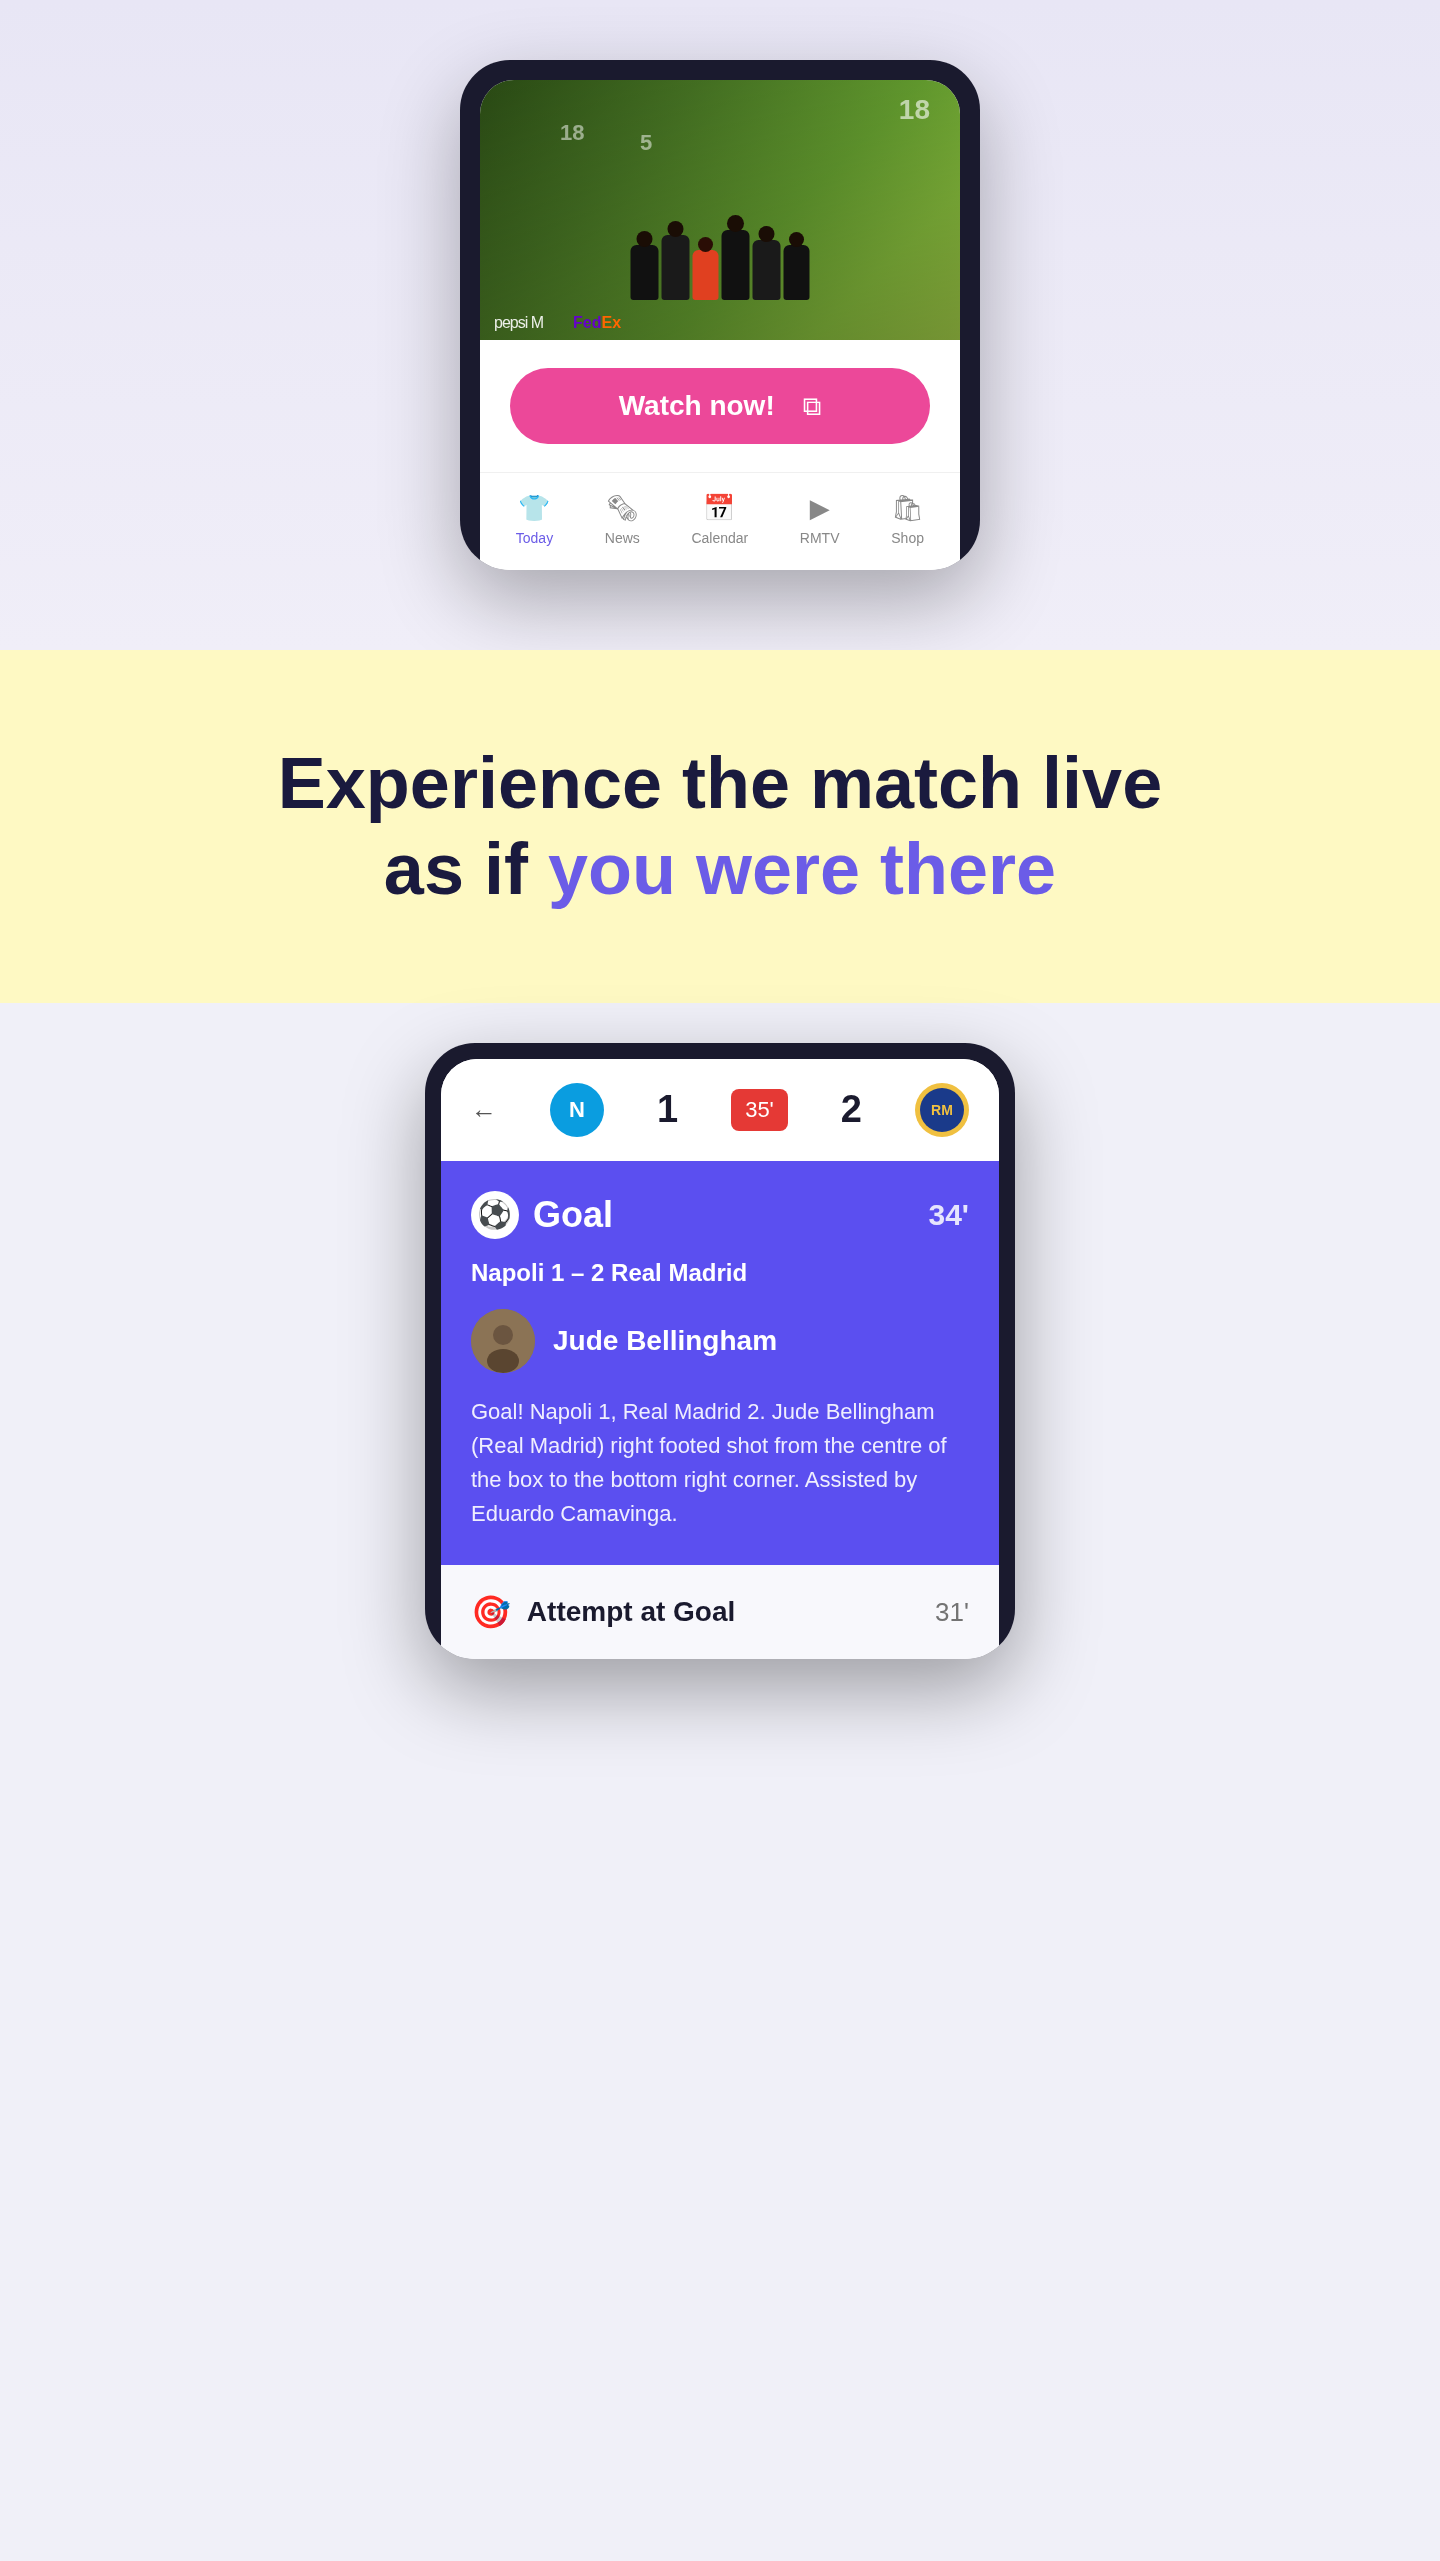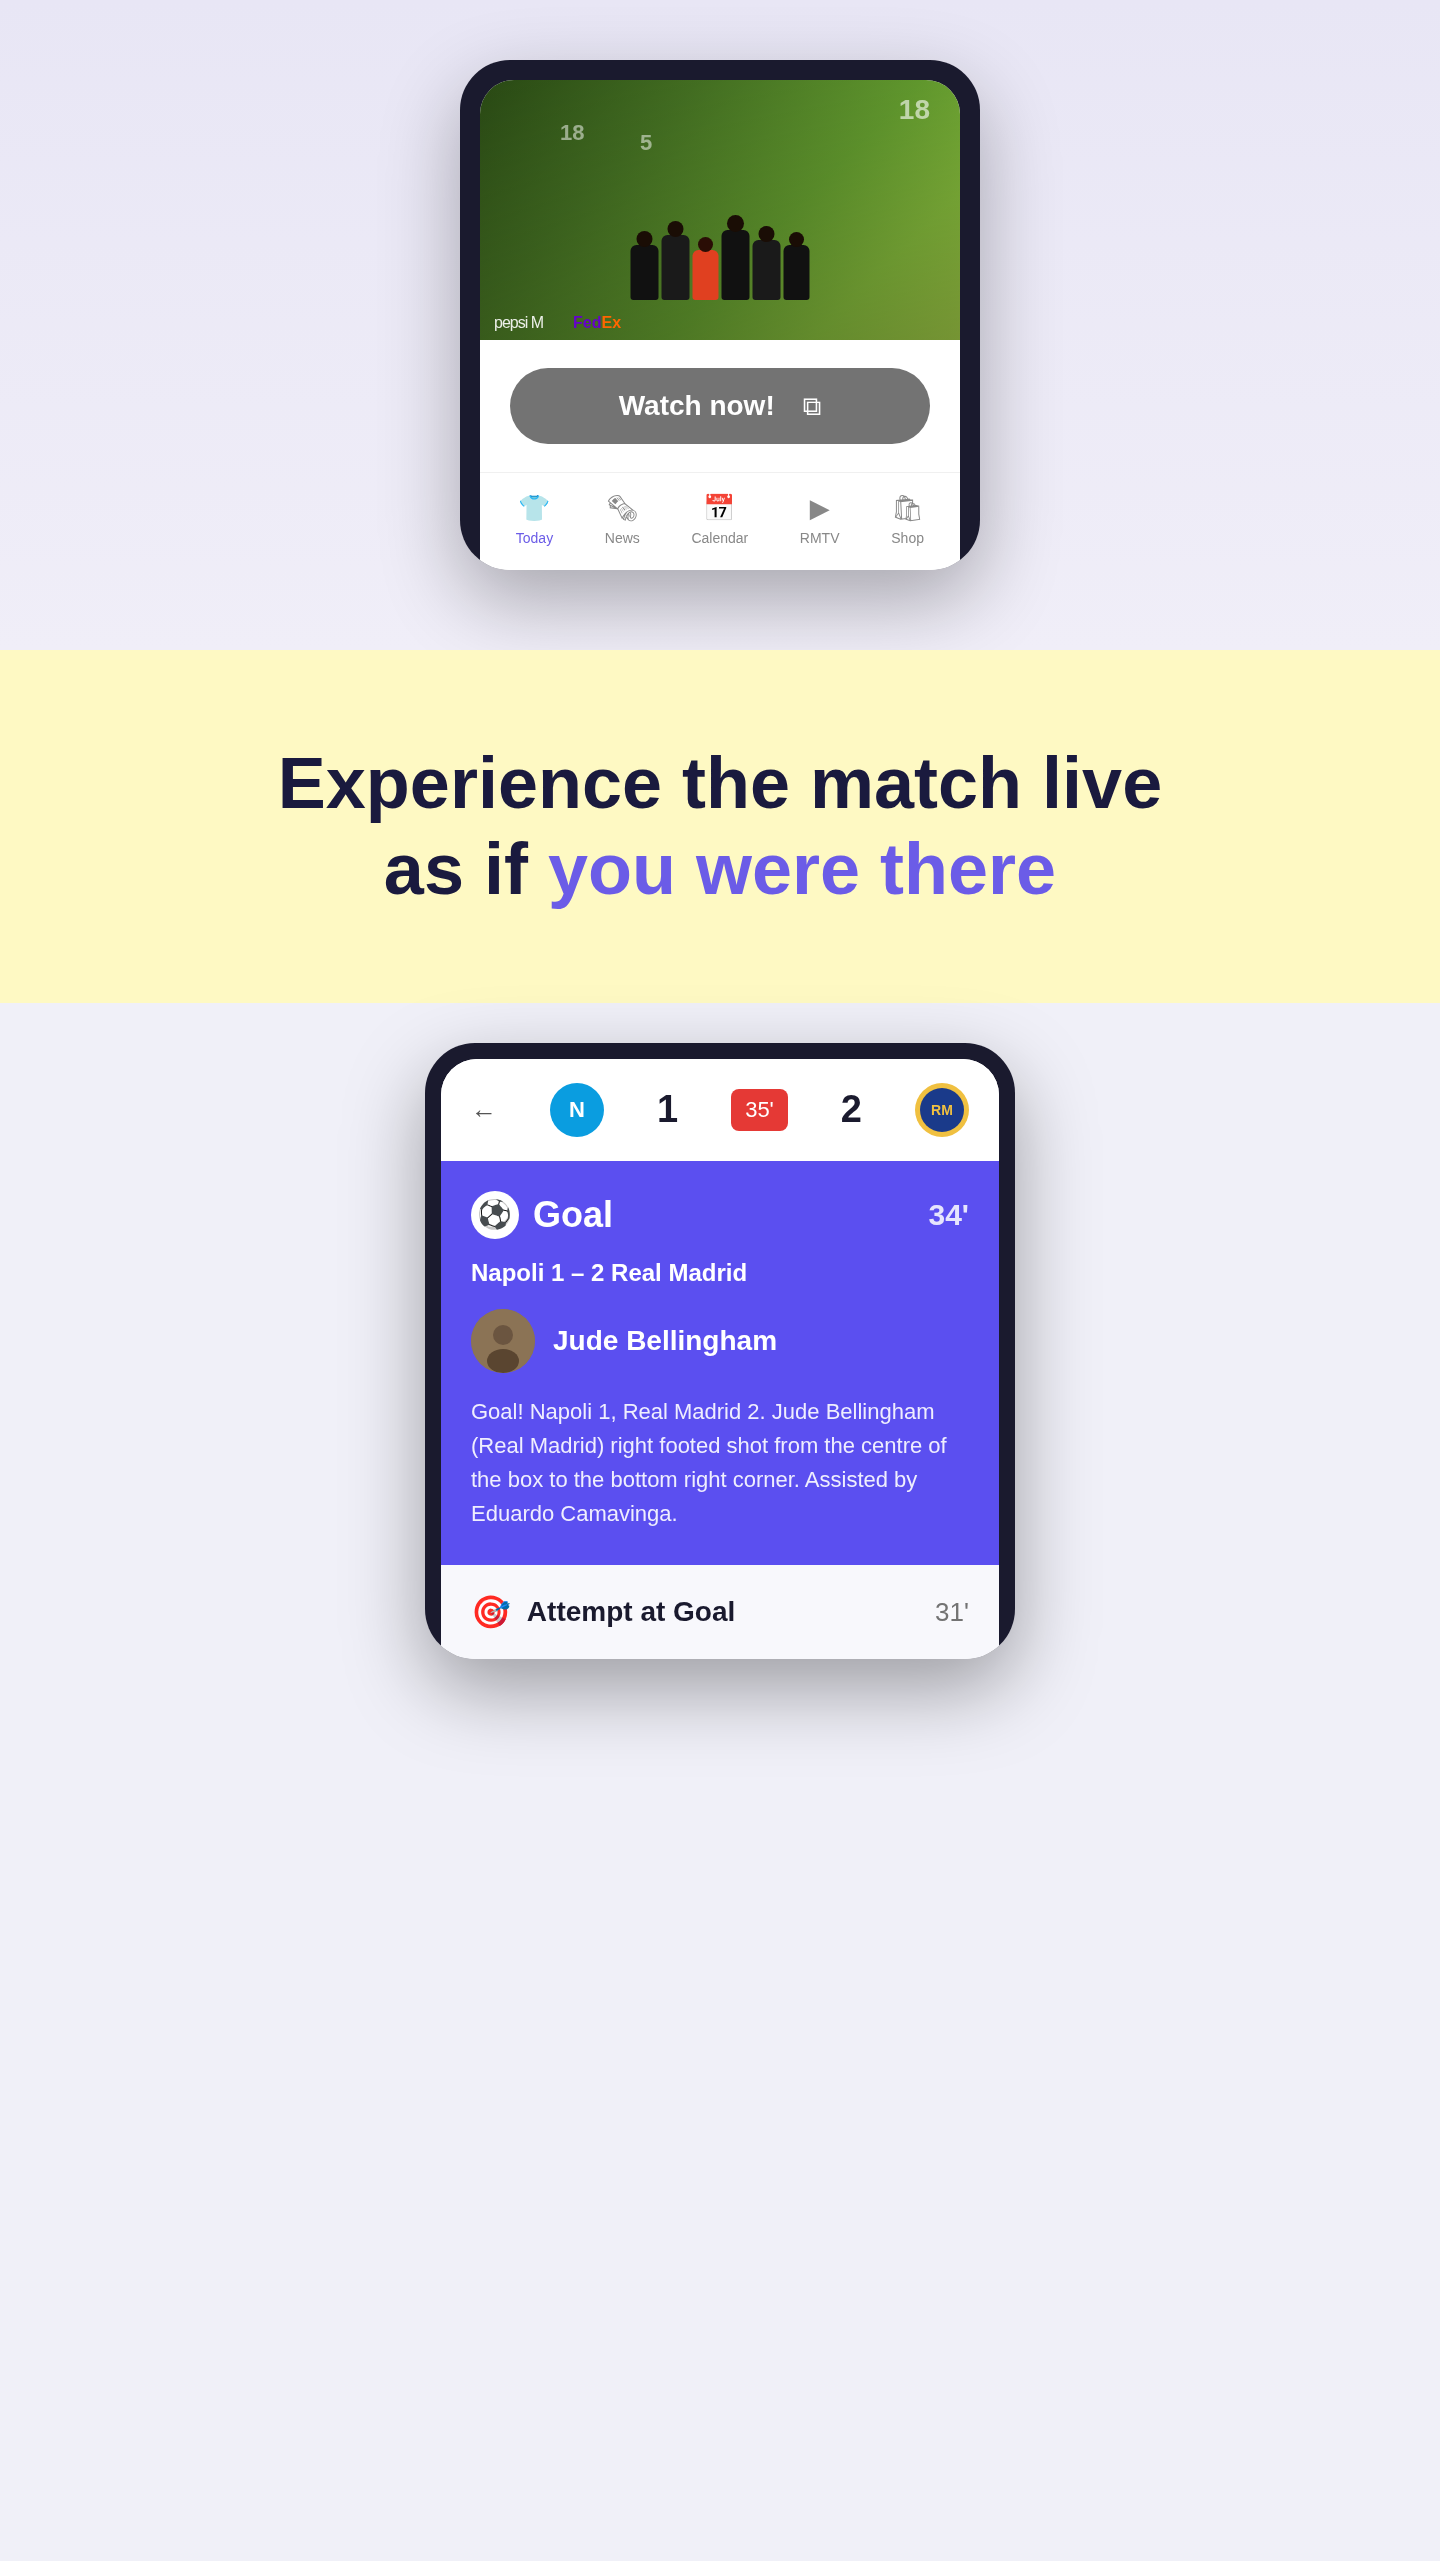--- a/index.html
+++ b/index.html
@@ -49,21 +49,21 @@
     }
 
     .match-image-overlay {
       position: absolute;
       inset: 0;
       background: linear-gradient(180deg, rgba(0,0,0,0.1) 0%, rgba(0,0,0,0.3) 100%);
     }
 
     .watch-btn {
       margin: 28px 30px;
-      background: #737373;
+      background: #ec4899;
       border-radius: 50px;
       padding: 22px 40px;
       display: flex;
       align-items: center;
       justify-content: center;
       gap: 28px;
       cursor: pointer;
     }
 
     .watch-btn-text {

